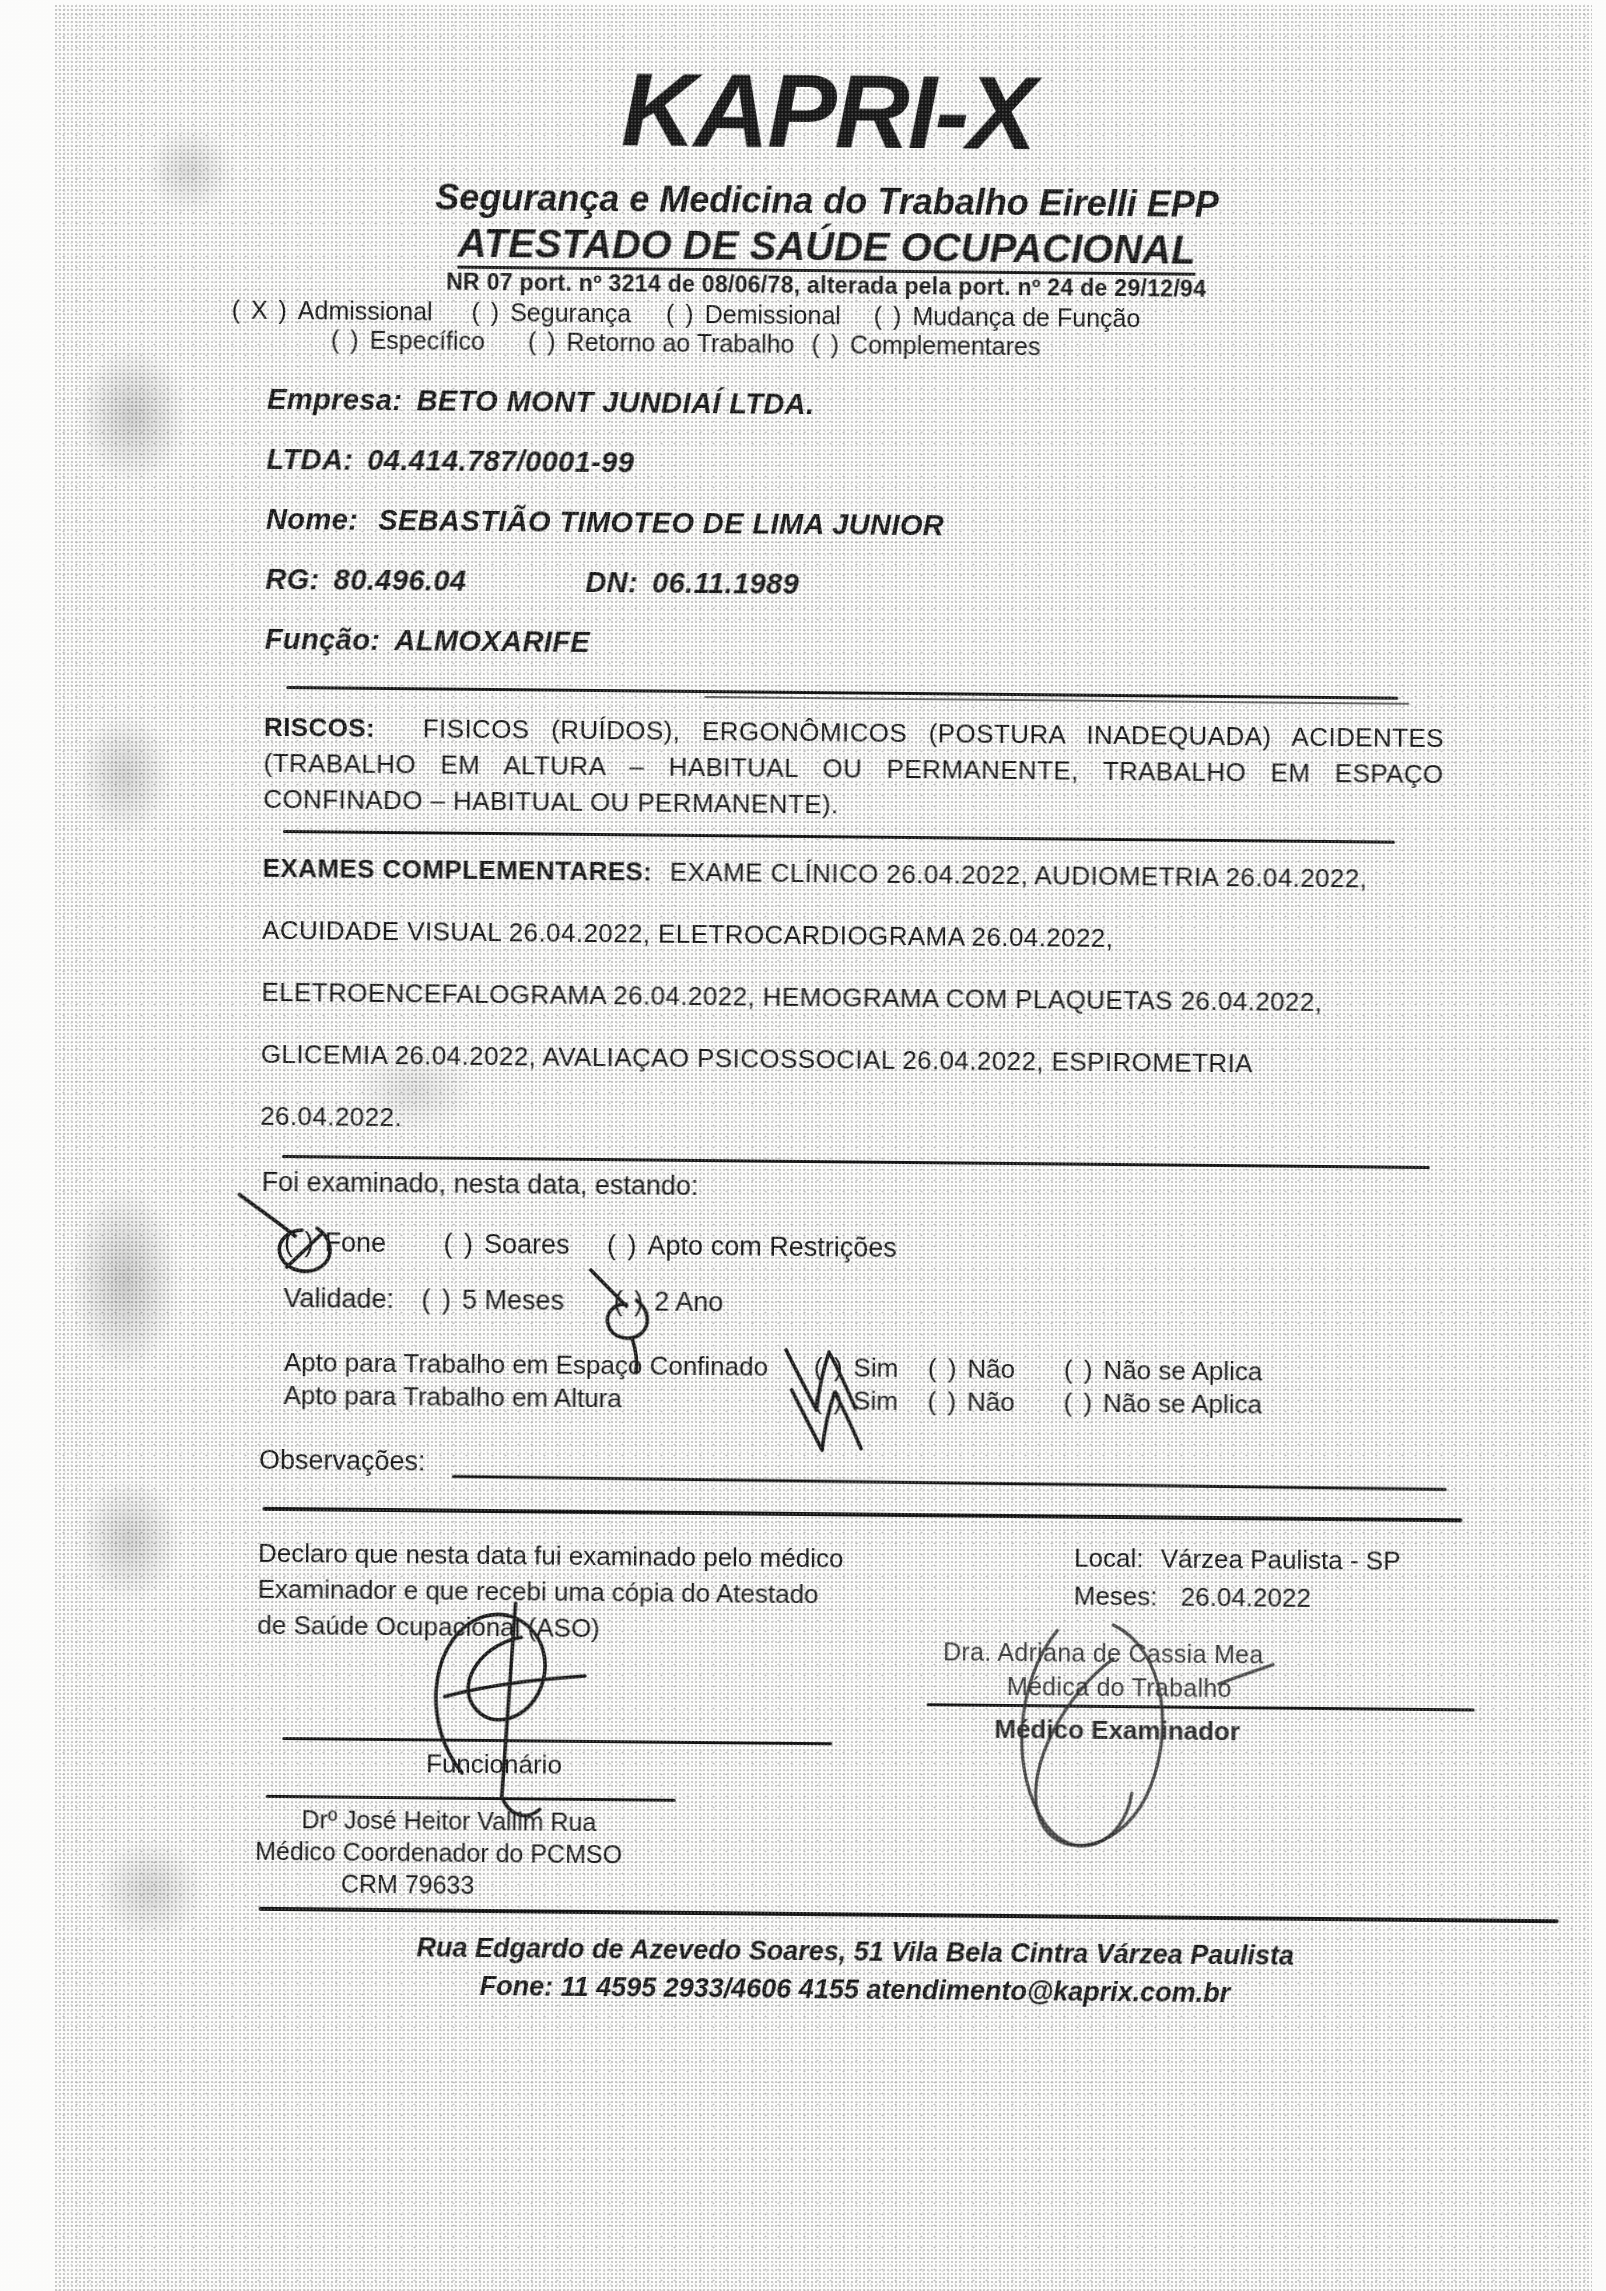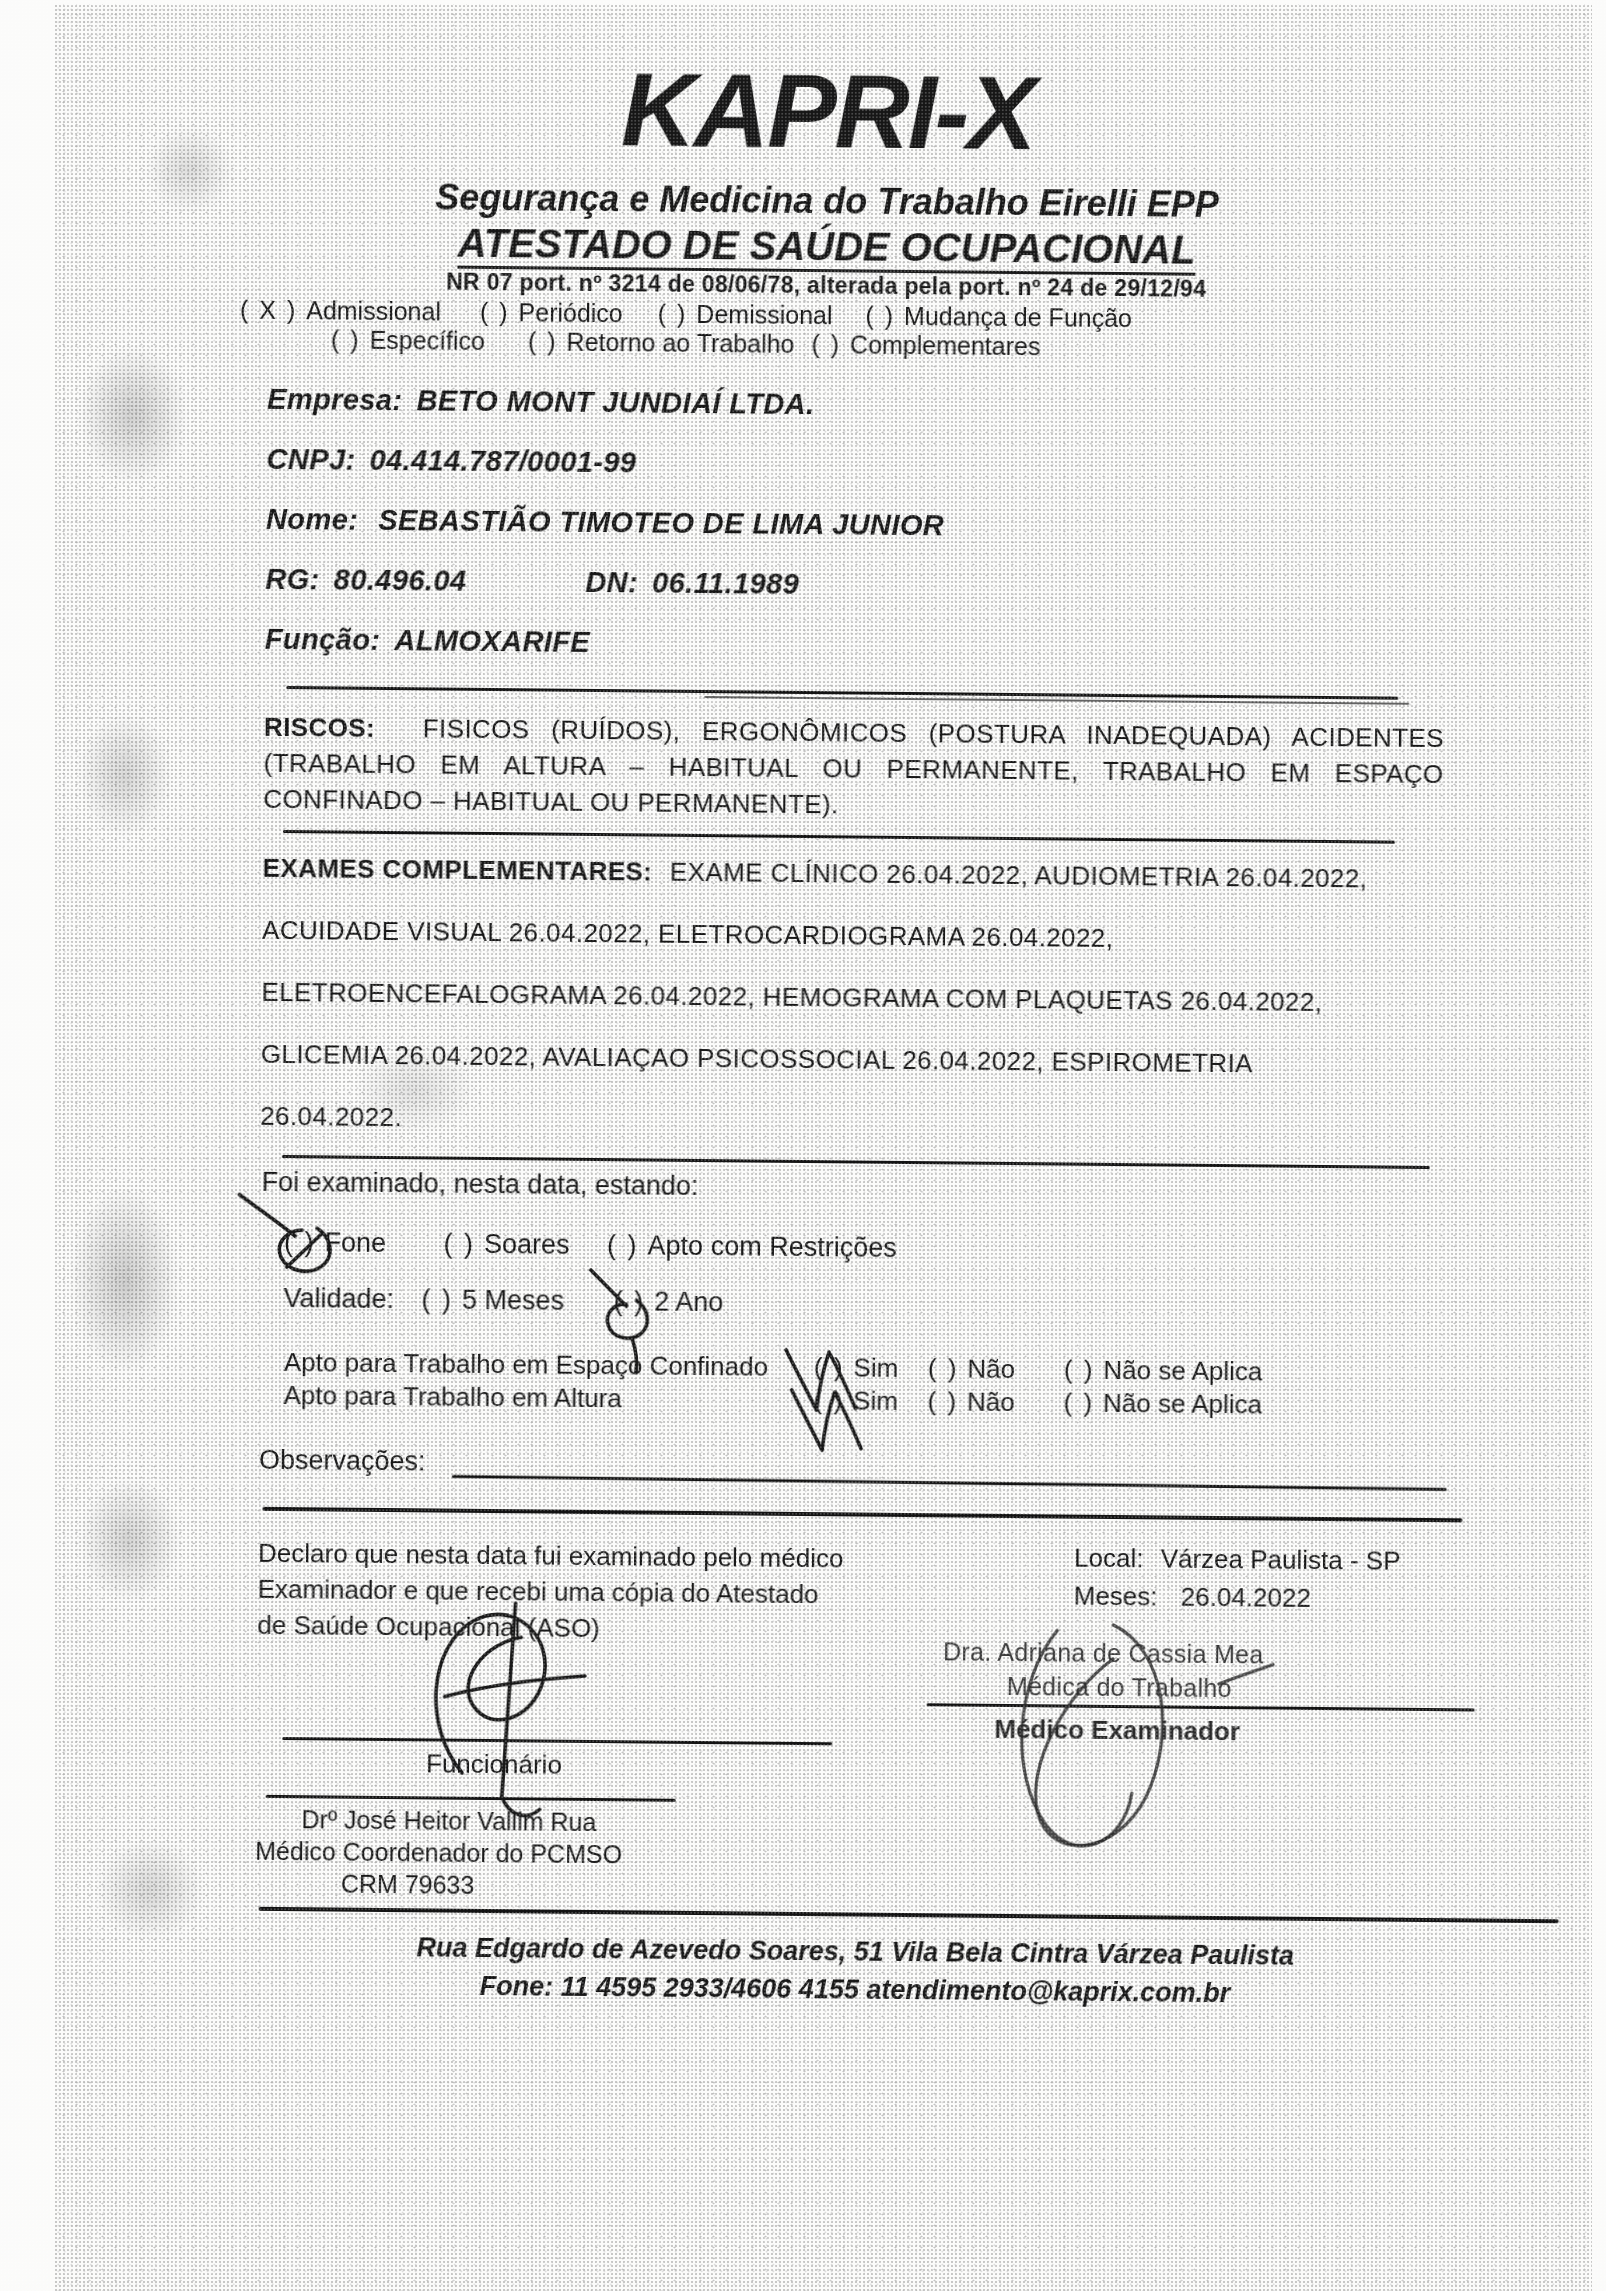--- a/index.html
+++ b/index.html
@@ -62,35 +62,35 @@
 
     <div class="abs ctr bi" style="left:30px;right:0;top:52px;font-size:104px;letter-spacing:-2px;">KAPRI-X</div>
     <div class="abs ctr bi" style="left:30px;right:0;top:180px;font-size:36px;">Segurança e Medicina do Trabalho Eirelli EPP</div>
     <div class="abs ctr" style="left:30px;right:0;top:224px;">
       <span class="bi" style="font-size:40px;border-bottom:3px solid #1e1e1e;padding-bottom:1px;">ATESTADO DE SAÚDE OCUPACIONAL</span>
     </div>
     <div class="abs ctr" style="left:30px;right:0;top:272px;font-size:23px;font-weight:bold;letter-spacing:.3px;">NR 07 port. nº 3214 de 08/06/78, alterada pela port. nº 24 de 29/12/94</div>
 
     <div class="abs ctr nowrap" style="left:0;right:250px;top:301px;font-size:25px;">
       <span class="opt"><span class="mark">( X )</span><span>Admissional</span></span>
-      <span class="opt" style="margin-left:32px;"><span class="mark">(  )</span><span>Periódico</span></span>
+      <span class="opt" style="margin-left:32px;"><span class="mark">(  )</span><span>Segurança</span></span>
       <span class="opt" style="margin-left:28px;"><span class="mark">(  )</span><span>Demissional</span></span>
       <span class="opt" style="margin-left:26px;"><span class="mark">(  )</span><span>Mudança de Função</span></span>
     </div>
     <div class="abs ctr nowrap" style="left:0;right:250px;top:330px;font-size:25px;">
       <span class="opt"><span class="mark">(  )</span><span>Específico</span></span>
       <span class="opt" style="margin-left:36px;"><span class="mark">(  )</span><span>Retorno ao Trabalho</span></span>
       <span class="opt" style="margin-left:10px;"><span class="mark">(  )</span><span>Complementares</span></span>
     </div>
 
     <div class="fieldrow" style="top:388px;">
       <span>Empresa:</span><span class="fieldval">BETO MONT JUNDIAÍ LTDA.</span>
     </div>
     <div class="fieldrow" style="top:448px;">
-      <span>CNPJ:</span><span class="fieldval">04.414.787/0001-99</span>
+      <span>LTDA:</span><span class="fieldval">04.414.787/0001-99</span>
     </div>
     <div class="fieldrow" style="top:508px;">
       <span>Nome:</span><span class="fieldval" style="margin-left:20px;">SEBASTIÃO TIMOTEO DE LIMA JUNIOR</span>
     </div>
     <div class="fieldrow" style="top:568px;">
       <span>RG:</span><span class="fieldval">80.496.04</span>
       <span class="abs" style="left:320px;top:0;"><span>DN:</span><span class="fieldval">06.11.1989</span></span>
     </div>
     <div class="fieldrow" style="top:628px;">
       <span>Função:</span><span class="fieldval">ALMOXARIFE</span>

